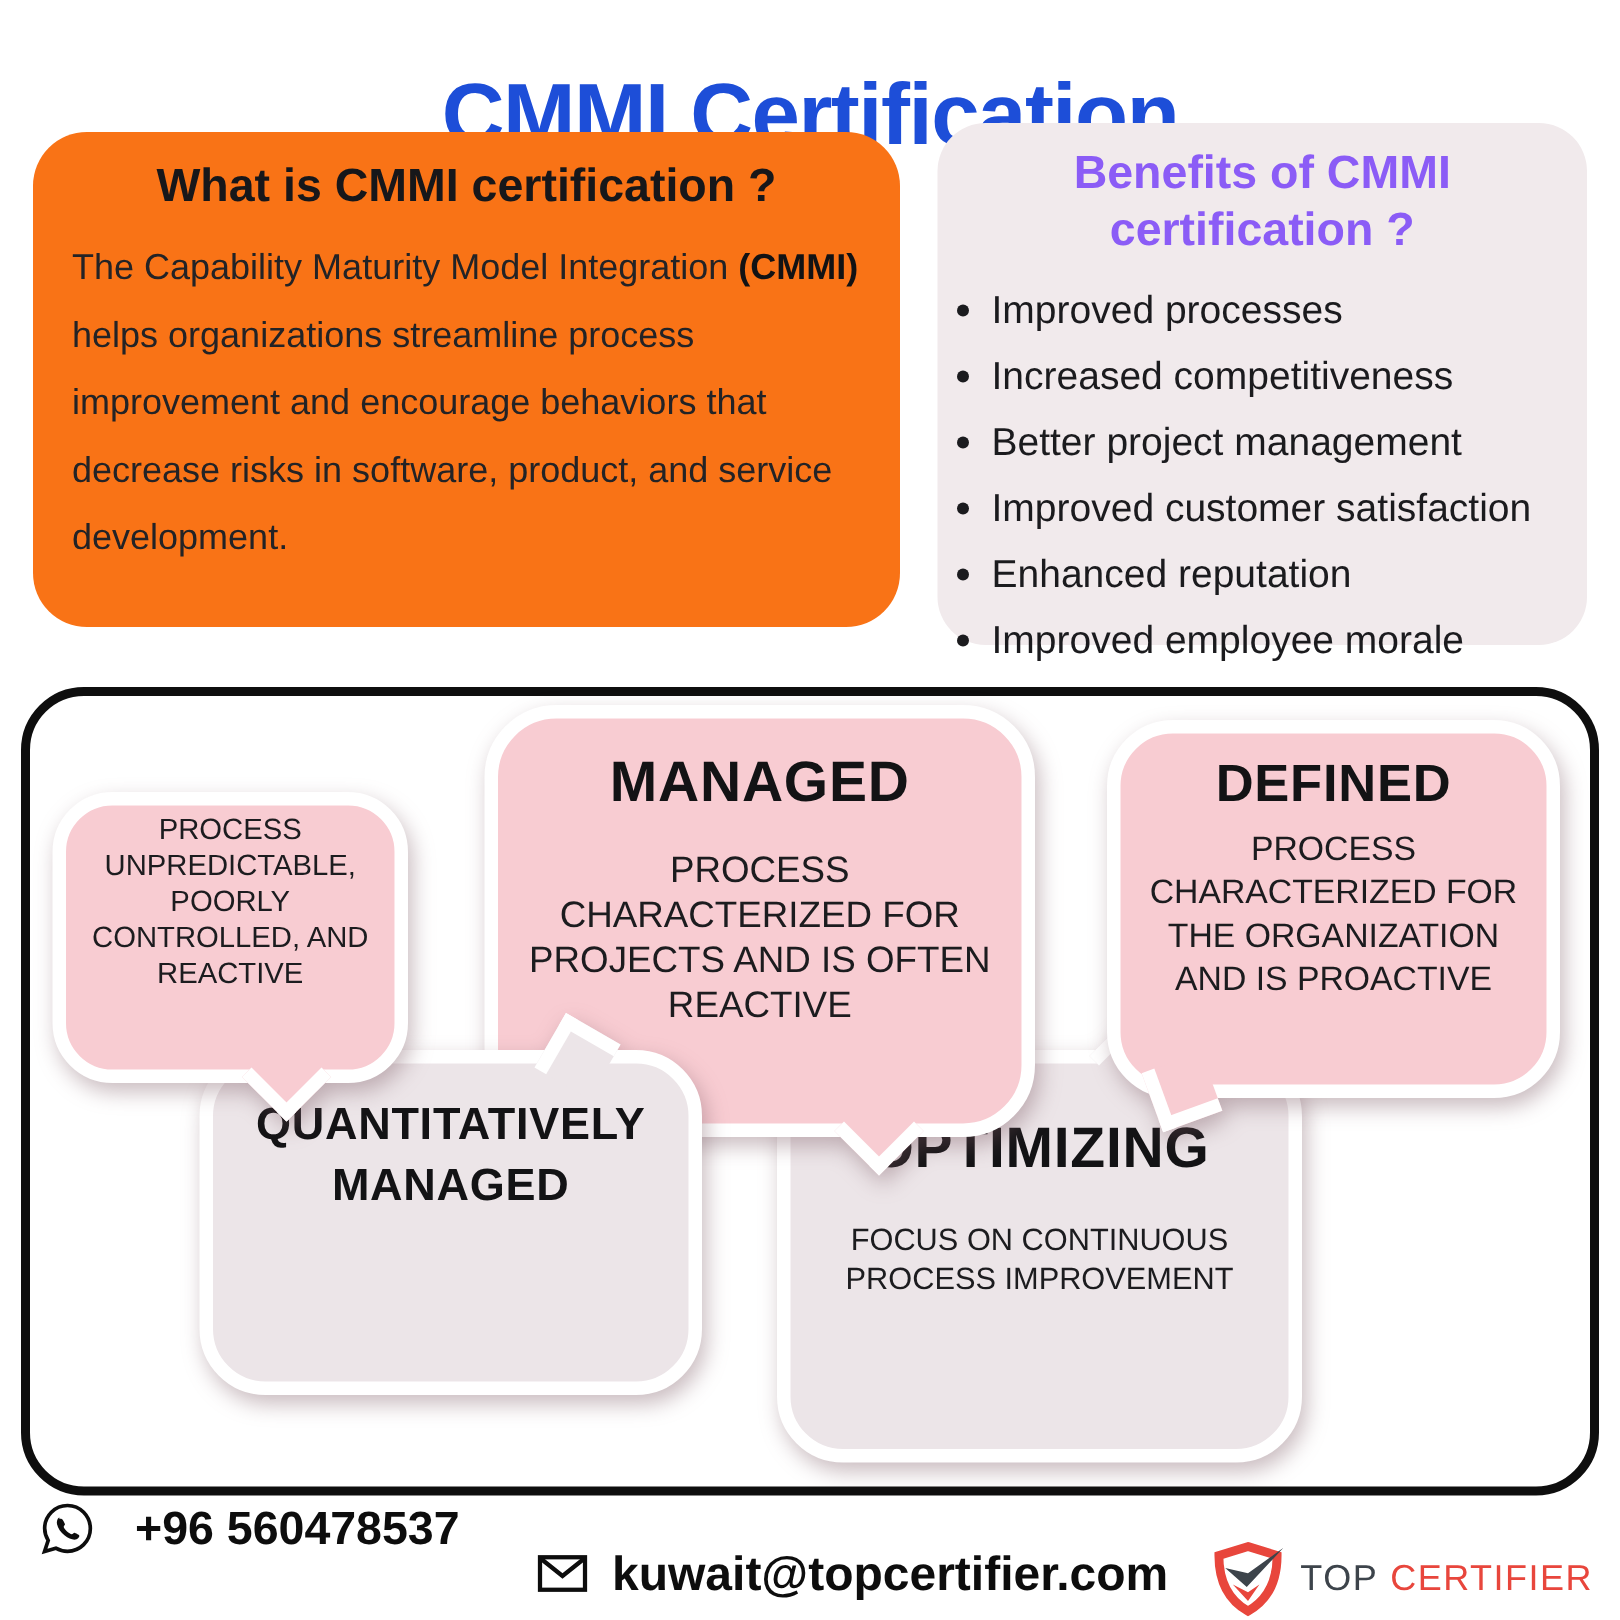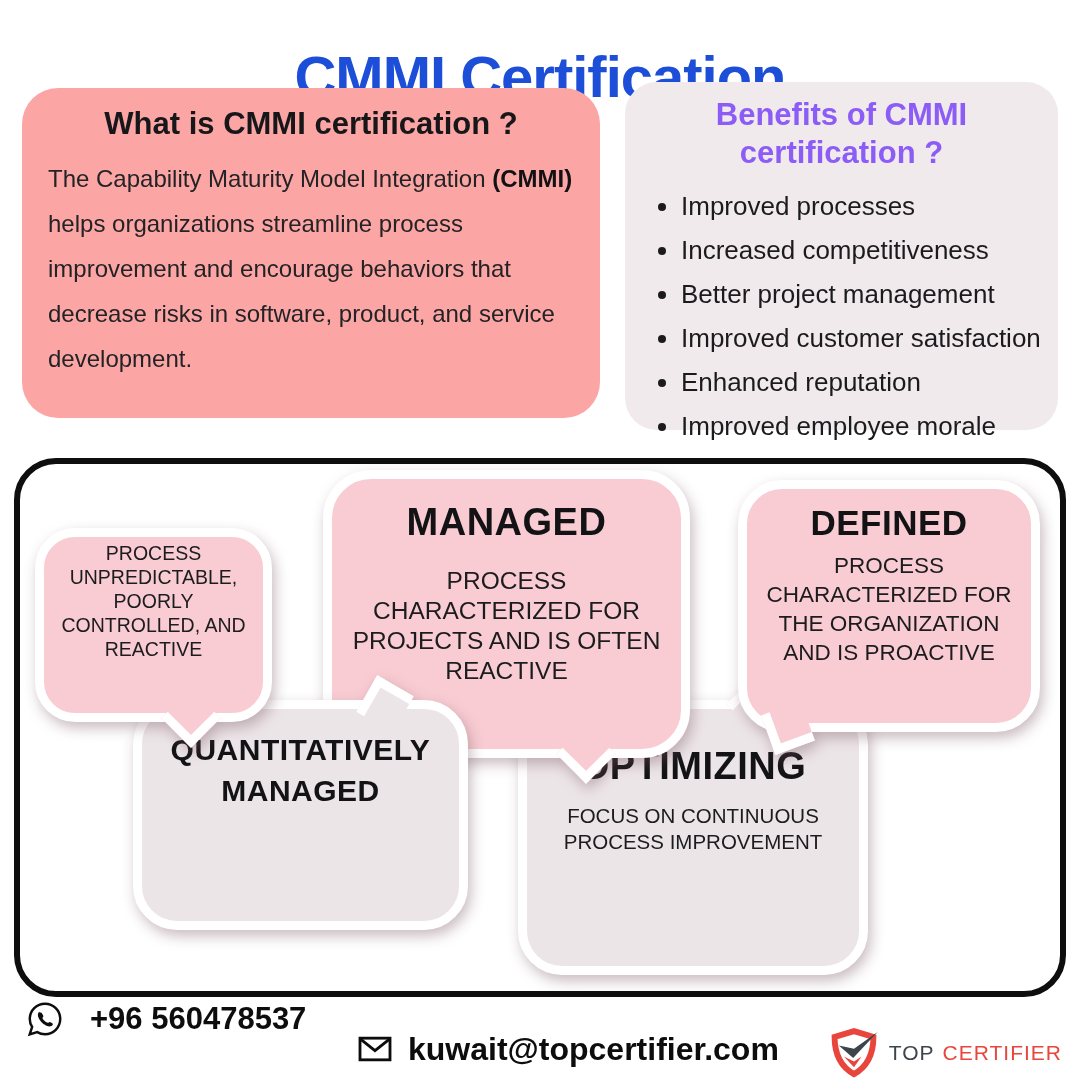--- a/index.html
+++ b/index.html
@@ -11,33 +11,33 @@
 
   
   .title {
     position:absolute; top:4px; left:0; width:100%; text-align:center;
     font-size:58px; font-weight:bold; letter-spacing:-1px; color:#1d4ed8;
   }
 
   
   .what-box {
     position:absolute; left:22px; top:88px; width:578px; height:330px;
-    background:#fca5a5; border-radius:36px;
+    background:#f97316; border-radius:36px;
   }
   .what-heading { margin:18px 10px 0; text-align:center; font-size:31px; font-weight:bold; color:#17171a; }
   .what-body { margin:14px 22px 16px 26px; font-size:24px; line-height:45px; color:#232326; }
   .what-body b { font-weight:bold; color:#121214; }
 
   
   .benefits-box {
     position:absolute; left:625px; top:82px; width:433px; height:348px;
     background:#f1eaec; border-radius:32px;
   }
   .benefits-heading { margin:14px 36px 0; text-align:center; font-size:31px; line-height:38px; font-weight:bold; color:#8b5cf6; }
-  .benefits-list { margin:12px 0 16px; padding-left:56px; list-style:disc; }
+  .benefits-list { margin:12px 0 16px; padding-left:36px; list-style:disc; }
   .benefits-list li { font-size:26px; line-height:44px; color:#1b1b1e; }
 
   
   .panel {
     position:absolute; left:14px; top:458px; width:1052px; height:539px;
     background:#ffffff; border:6px solid #0e0e0e; border-radius:42px;
   }
   .bubble { position:absolute; filter:drop-shadow(3px 6px 7px rgba(120,85,95,0.40)); }
   .bubble-inner {
     width:100%; height:100%; border:9px solid #ffffff; position:relative; text-align:center;
@@ -70,30 +70,30 @@
 
   #b-quant { left:113px; top:236px; width:335px; height:230px; z-index:40; }
   #b-quant .bubble-inner { border-radius:44px; }
   #b-quant .level-title { margin-top:20px; font-size:30px; line-height:41px; }
   #b-quant .level-description { margin:12px 16px 0; font-size:20.5px; line-height:26px; }
   #b-quant .tail { left:222px; transform:rotate(30deg); }
 
   #b-optimizing { left:498px; top:236px; width:350px; height:275px; z-index:10; }
   #b-optimizing .bubble-inner { border-radius:44px; }
   #b-optimizing .level-title { margin-top:36px; font-size:38px; }
-  #b-optimizing .level-description { margin:15px 14px 0; font-size:20.5px; line-height:26px; }
+  #b-optimizing .level-description { margin:26px 14px 0; font-size:20.5px; line-height:26px; }
   #b-optimizing .tail { left:208px; transform:rotate(45deg); }
 
   
   .footer-item { position:absolute; display:flex; align-items:center; font-weight:bold; color:#0d0d0d; white-space:nowrap; }
   .footer-item svg { flex:0 0 auto; }
   #contact-whatsapp { left:24px;  top:998px;  gap:24px;  font-size:31px; }
   #contact-phone    { left:28px;  top:1102px; gap:12px; font-size:20px;flex-direction:column; }
   #contact-email    { left:352px; top:1029px; gap:10px; font-size:32px; }
-  #brand-logo       { right:18px; top:1026px; gap:8px;  font-size:21px; font-weight:normal; letter-spacing:1px;align-items:center; }
+  #brand-logo       { right:18px; top:1026px; gap:8px;  font-size:24px; font-weight:normal; letter-spacing:1px;align-items:center; }
   .logo-top  { color:#3d444b; }
   .logo-cert { color:#e8463c; }
 </style>
 </head>
 <body>
 
 <div class="poster">
 
   <h1 class="title">CMMI Certification</h1>
 

